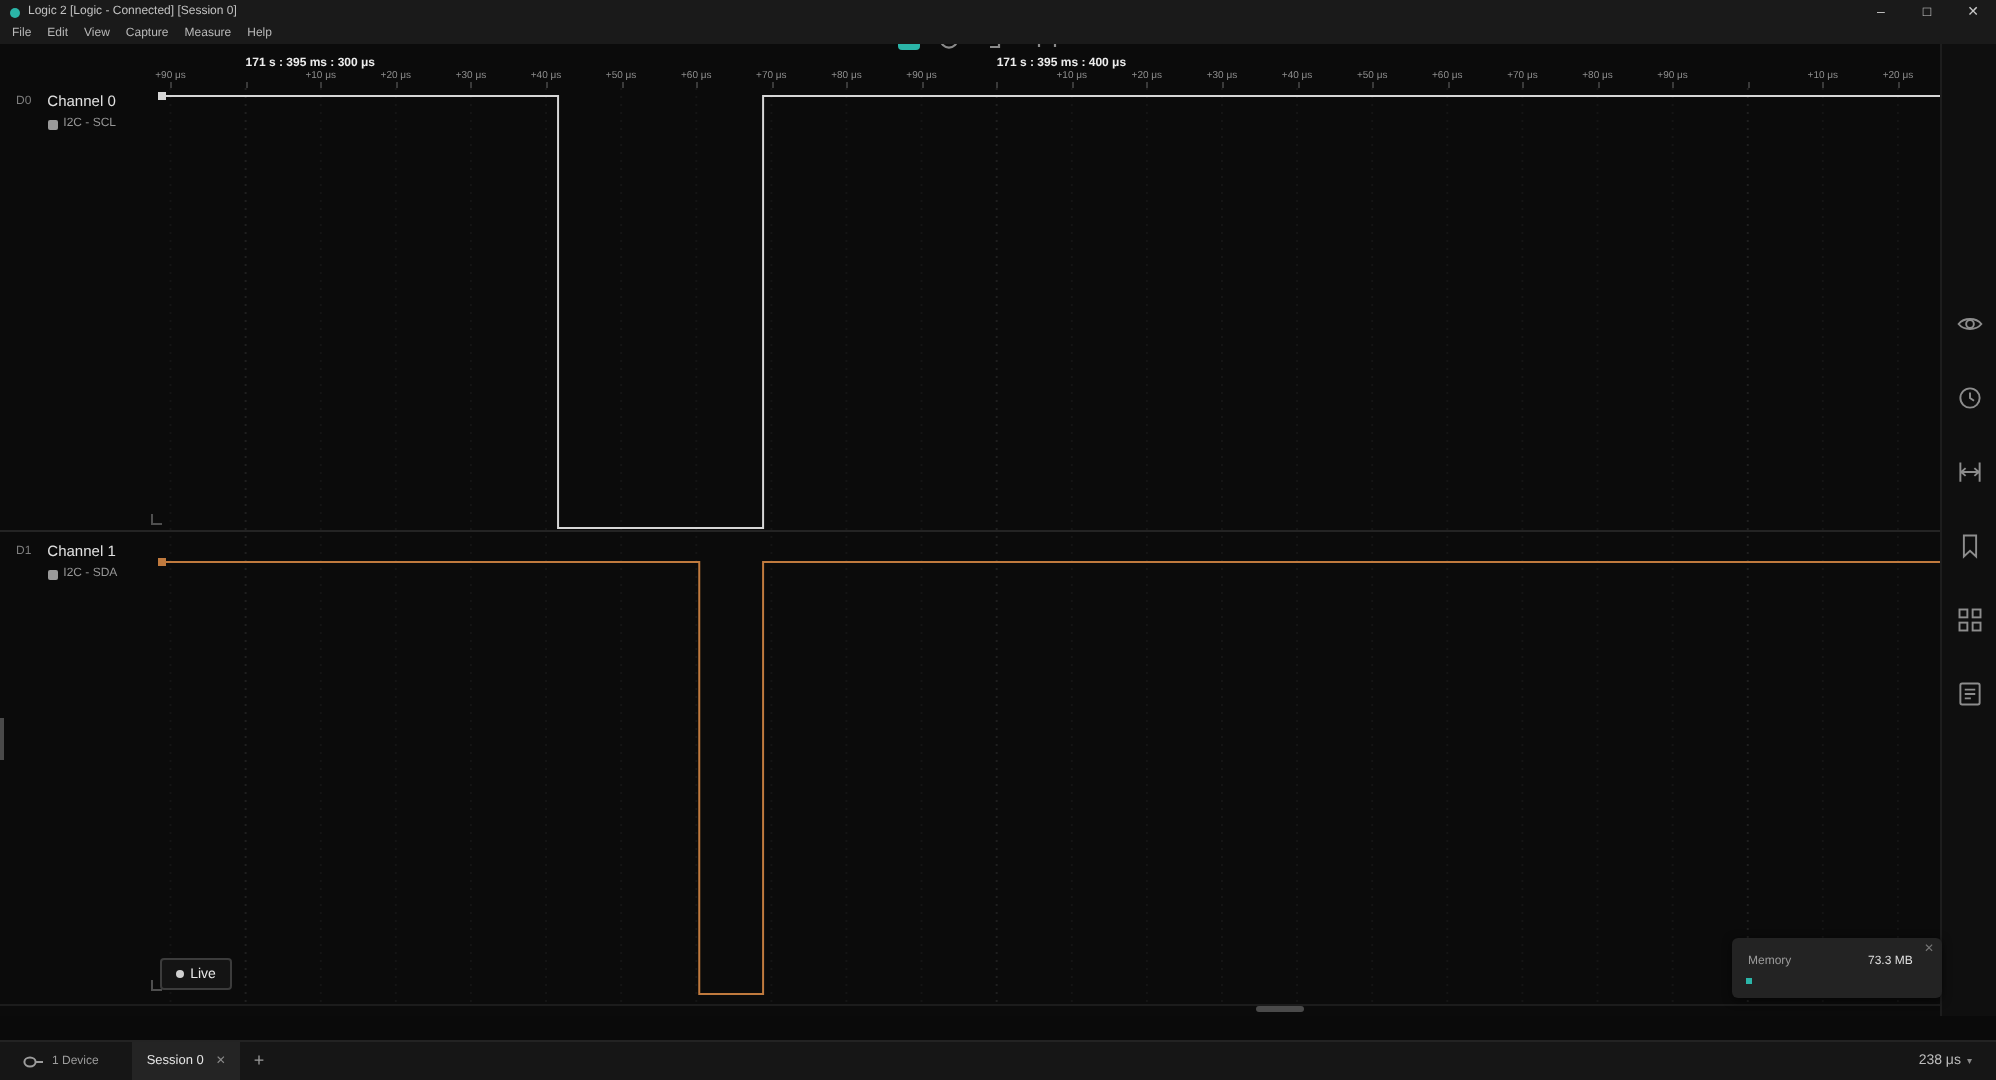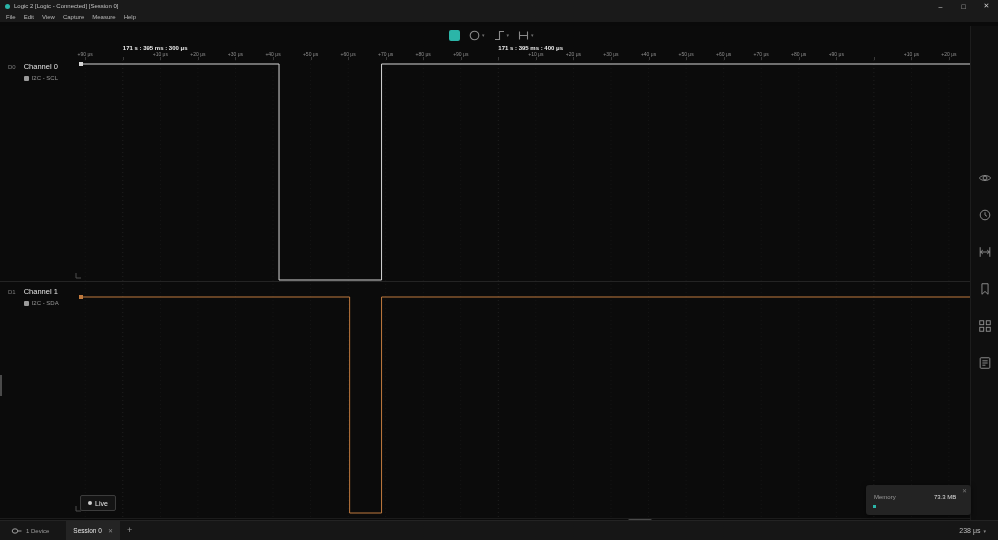--- a/index.html
+++ b/index.html
@@ -11,21 +11,21 @@
   .app-icon{width:5px;height:5px;border-radius:50%;margin-left:5px;flex:none}
   .title-text{font-size:6px;color:#c2c2c2;margin-left:4px;white-space:nowrap}
   .win-controls{margin-left:auto;display:flex;height:100%}
   .win-btn{width:23px;display:flex;align-items:center;justify-content:center;font-size:7px;color:#c9c9c9}
 
   
   .menubar{position:absolute;top:12px;left:0;width:998px;height:10px;background:#1a1a1a;display:flex;align-items:center;z-index:40;padding-left:2px}
   .menu-item{font-size:6px;color:#b8b8b8;padding:0 4px;line-height:10px}
 
   
-  .main{position:absolute;top:26px;left:0;width:998px;height:498px;background:#0b0b0b}
+  .main{position:absolute;top:10px;left:0;width:998px;height:498px;background:#0b0b0b}
   .wave-canvas{position:absolute;left:80px;top:34px;width:890px;height:458px}
 
   
   .toolbar{position:absolute;top:1px;left:449px;height:16px;display:flex;align-items:center;gap:9px;z-index:5}
   .tb-btn{background:none;border:none;display:flex;align-items:center;gap:2px;padding:0}
   .stop-square{width:11px;height:11px;border-radius:2px}
   .chev{font-size:5px;color:#6f6f6f;line-height:1}
   .tb-icon{stroke:#8a8a8a;fill:none;stroke-width:1.1}
 
   

